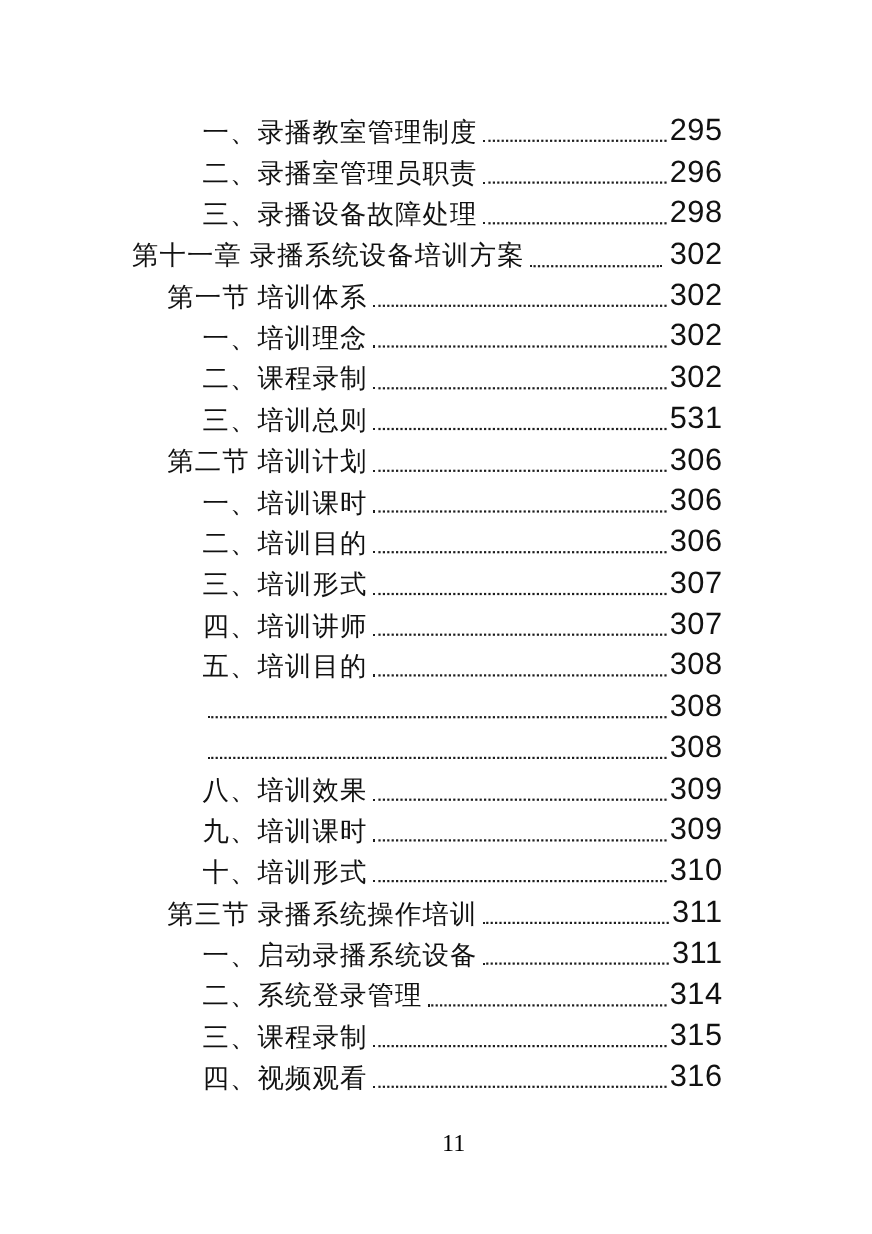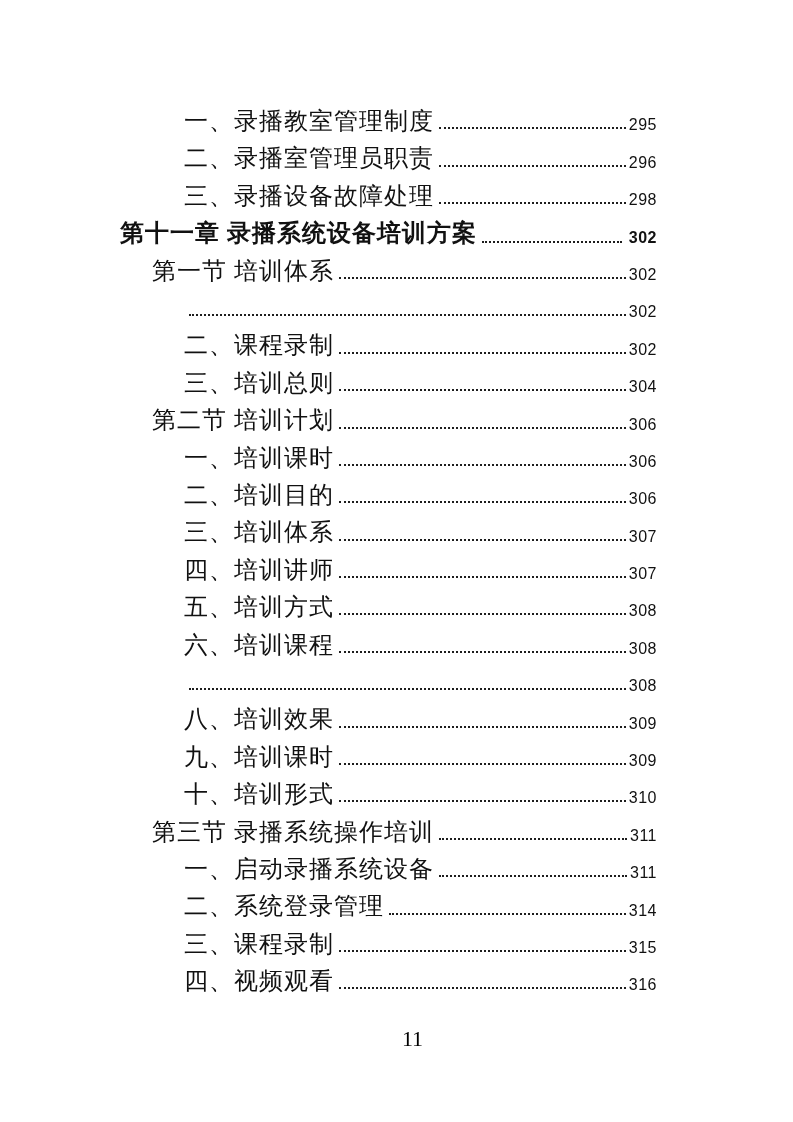--- a/index.html
+++ b/index.html
@@ -36,30 +36,30 @@
   .toc-row .toc-dots {
     flex: 1;
     min-width: 12px;
     border-bottom: 2px dotted #1d1d1d;
     margin: 0 3px 6px 5px;
   }
   .toc-row .toc-page {
     white-space: nowrap;
     line-height: 1.25;
     font-family: "Liberation Sans", sans-serif;
-    font-size: 16px;
+    font-size: 28px;
     letter-spacing: 0.5px;
   }
   
   .toc-row.lvl1 { padding-left: 0; }
   .toc-row.lvl2 { padding-left: 32px; }
   .toc-row.lvl3 { padding-left: 64px; }
   
   .toc-row.bold .toc-label,
-  .toc-row.bold .toc-page { font-weight: bold; }
+  .toc-row.bold .toc-page { font-weight: normal; }
   .toc-row.bold .toc-dots { border-bottom-width: 2.6px; margin-bottom: 5px; }
   .toc-row.bold .toc-page { margin-left: 4px; }
 
   .page-footer {
     position: absolute;
     top: 1026px;
     left: 0;
     width: 100%;
     text-align: center;
     font-size: 22px;
@@ -92,65 +92,65 @@
     <span class="toc-label">第十一章 录播系统设备培训方案</span>
     <span class="toc-dots"></span>
     <span class="toc-page">302</span>
   </div>
       <div class="toc-row lvl2">
     <span class="toc-label">第一节 培训体系</span>
     <span class="toc-dots"></span>
     <span class="toc-page">302</span>
   </div>
       <div class="toc-row lvl3">
+    <span class="toc-label">一、培训理念</span>
     <span class="toc-dots"></span>
     <span class="toc-page">302</span>
   </div>
       <div class="toc-row lvl3">
     <span class="toc-label">二、课程录制</span>
     <span class="toc-dots"></span>
     <span class="toc-page">302</span>
   </div>
       <div class="toc-row lvl3">
     <span class="toc-label">三、培训总则</span>
     <span class="toc-dots"></span>
-    <span class="toc-page">304</span>
+    <span class="toc-page">531</span>
   </div>
       <div class="toc-row lvl2">
     <span class="toc-label">第二节 培训计划</span>
     <span class="toc-dots"></span>
     <span class="toc-page">306</span>
   </div>
       <div class="toc-row lvl3">
     <span class="toc-label">一、培训课时</span>
     <span class="toc-dots"></span>
     <span class="toc-page">306</span>
   </div>
       <div class="toc-row lvl3">
     <span class="toc-label">二、培训目的</span>
     <span class="toc-dots"></span>
     <span class="toc-page">306</span>
   </div>
       <div class="toc-row lvl3">
-    <span class="toc-label">三、培训体系</span>
+    <span class="toc-label">三、培训形式</span>
     <span class="toc-dots"></span>
     <span class="toc-page">307</span>
   </div>
       <div class="toc-row lvl3">
     <span class="toc-label">四、培训讲师</span>
     <span class="toc-dots"></span>
     <span class="toc-page">307</span>
   </div>
       <div class="toc-row lvl3">
-    <span class="toc-label">五、培训方式</span>
+    <span class="toc-label">五、培训目的</span>
     <span class="toc-dots"></span>
     <span class="toc-page">308</span>
   </div>
       <div class="toc-row lvl3">
-    <span class="toc-label">六、培训课程</span>
     <span class="toc-dots"></span>
     <span class="toc-page">308</span>
   </div>
       <div class="toc-row lvl3">
     <span class="toc-dots"></span>
     <span class="toc-page">308</span>
   </div>
       <div class="toc-row lvl3">
     <span class="toc-label">八、培训效果</span>
     <span class="toc-dots"></span>

